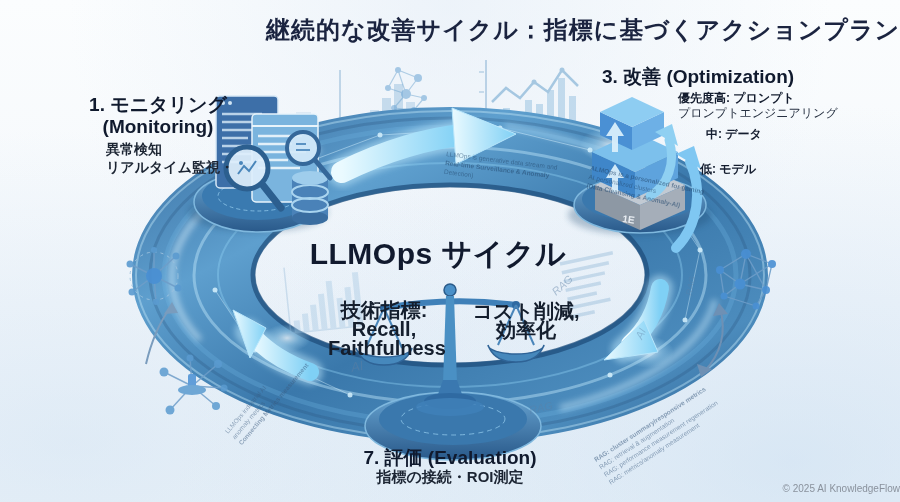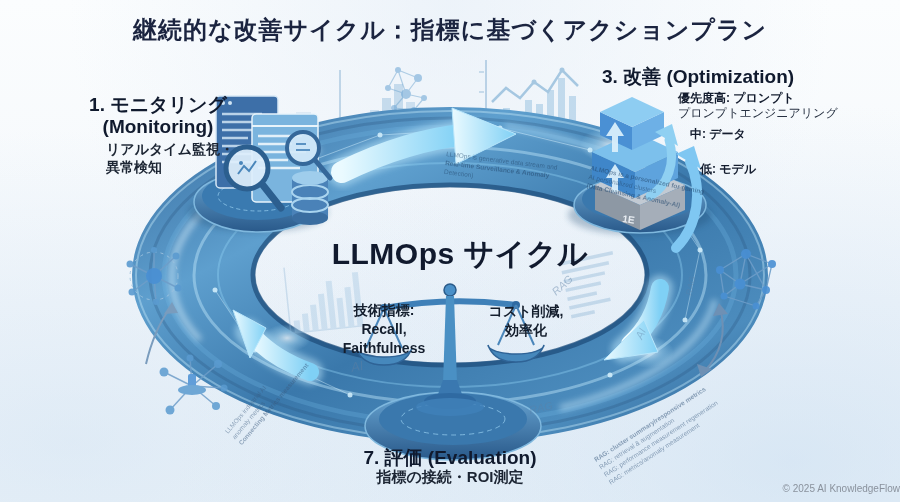--- a/index.html
+++ b/index.html
@@ -5,33 +5,33 @@
   html,body{margin:0;padding:0;}
   body{font-family:"Liberation Sans","DejaVu Sans",sans-serif;}
   .stage{position:relative;width:900px;height:502px;overflow:hidden;
     background:
       radial-gradient(ellipse at 88% 92%, rgba(188,214,238,.45), transparent 55%),
       radial-gradient(ellipse at 8% 88%, rgba(198,220,240,.40), transparent 50%),
       radial-gradient(ellipse at 50% 0%, rgba(225,235,246,.55), transparent 60%),
       linear-gradient(180deg,#fbfdfe 0%,#f3f7fb 60%,#eef4f9 100%);}
   .stage svg{position:absolute;left:0;top:0;}
   .txt{position:absolute;color:#1b2337;}
-  .title{left:0;right:0;top:14px;text-align:center;font-size:24px;font-weight:bold;
+  .title{left:0;right:0;top:14px;text-align:right;font-size:24px;font-weight:bold;
     color:#1b2440;letter-spacing:1px;}
   .mon-head{left:88px;top:94px;width:140px;text-align:center;font-size:19px;
     font-weight:bold;line-height:22px;color:#101a2e;}
   .mon-desc{left:106px;top:140px;font-size:14px;line-height:18px;color:#1c2533;font-weight:600;}
   .opt-head{left:602px;top:64px;font-size:19px;font-weight:bold;color:#101a2e;}
   .opt-item{position:absolute;white-space:nowrap;}
   .opt-level{font-size:12px;font-weight:bold;color:#131c2e;line-height:16px;}
   .opt-detail{font-size:12px;color:#273142;line-height:14px;}
-  .opt0{left:678px;top:90px;} .opt1{left:690px;top:126px;} .opt2{left:700px;top:161px;}
-  .center-label{left:320px;top:234px;width:280px;text-align:center;font-size:30px;
+  .opt0{left:678px;top:90px;} .opt1{left:706px;top:126px;} .opt2{left:700px;top:161px;}
+  .center-label{left:298px;top:234px;width:280px;text-align:center;font-size:30px;
     font-weight:bold;color:#111a2e;letter-spacing:.5px;}
-  .bal{width:112px;text-align:center;font-size:14px;font-weight:bold;
+  .bal{width:112px;text-align:center;font-size:20px;font-weight:bold;
     line-height:19px;color:#141e2d;}
   .bal-left{left:328px;top:301px;} .bal-right{left:470px;top:302px;}
   .eval-block{left:320px;top:447px;width:260px;text-align:center;}
   .eval-head{font-size:19px;font-weight:bold;color:#101a2e;line-height:21px;}
   .eval-desc{font-size:15px;font-weight:600;color:#1c2533;line-height:18px;}
   .copyright{right:0;top:483px;font-size:10px;color:#8a929d;}
 </style>
 </head>
 <body>
 
@@ -385,22 +385,22 @@
   </g>
 </svg>
 
 <div class="txt title">継続的な改善サイクル：指標に基づくアクションプラン</div>
 
 <div class="txt mon-head">
   <div>1. モニタリング</div>
   <div>(Monitoring)</div>
 </div>
 <div class="txt mon-desc">
+  <div>異常検知</div>
   <div>リアルタイム監視・</div>
-  <div>異常検知</div>
 </div>
 
 <div class="txt opt-head">3. 改善 (Optimization)</div>
 <div class="txt opt-item opt0">
   <div class="opt-level">優先度高: プロンプト</div>
   <div class="opt-detail">プロンプトエンジニアリング</div>
 </div>
 <div class="txt opt-item opt1">
   <div class="opt-level">中: データ</div>
 </div>

